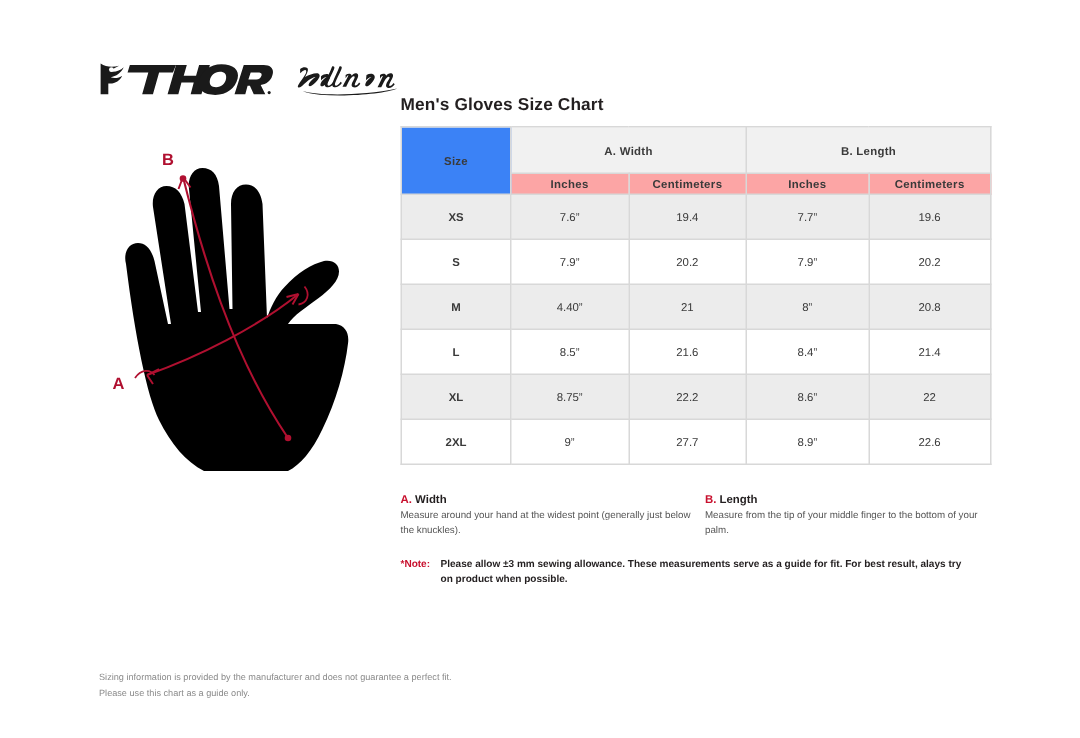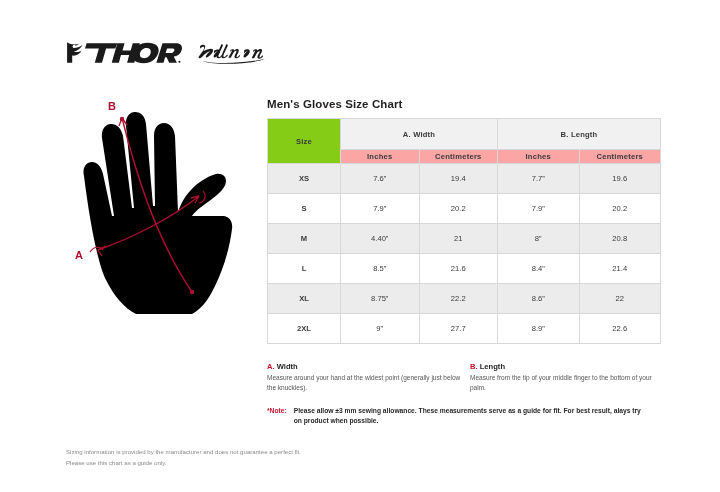--- a/index.html
+++ b/index.html
@@ -46,21 +46,21 @@
     top: 96px;
     width: 190px;
     height: 222px;
   }
   #hand-figure svg { display: block; width: 190px; height: 222px; }
 
   
   #right-col {
     position: absolute;
     left: 267px;
-    top: 98px;
+    top: 64px;
     width: 390px;
   }
   .section-title {
     font-size: 11.5px;
     font-weight: bold;
     color: #231f20;
     letter-spacing: 0.1px;
     margin: 0 0 8px 0;
   }
 
@@ -80,21 +80,21 @@
   }
   th.group-head {
     height: 30px;
     background: #f1f1f1;
     font-size: 8.4px;
     font-weight: bold;
     color: #231f20;
     letter-spacing: 0.2px;
   }
   th.size-head {
-    background: #84cc16;
+    background: #3b82f6;
     font-size: 8.4px;
     font-weight: bold;
     color: #231f20;
     letter-spacing: 0.2px;
   }
   th.unit-head {
     height: 13px;
     background: #fca5a5;
     color: #ffffff;
     font-size: 6.8px;

